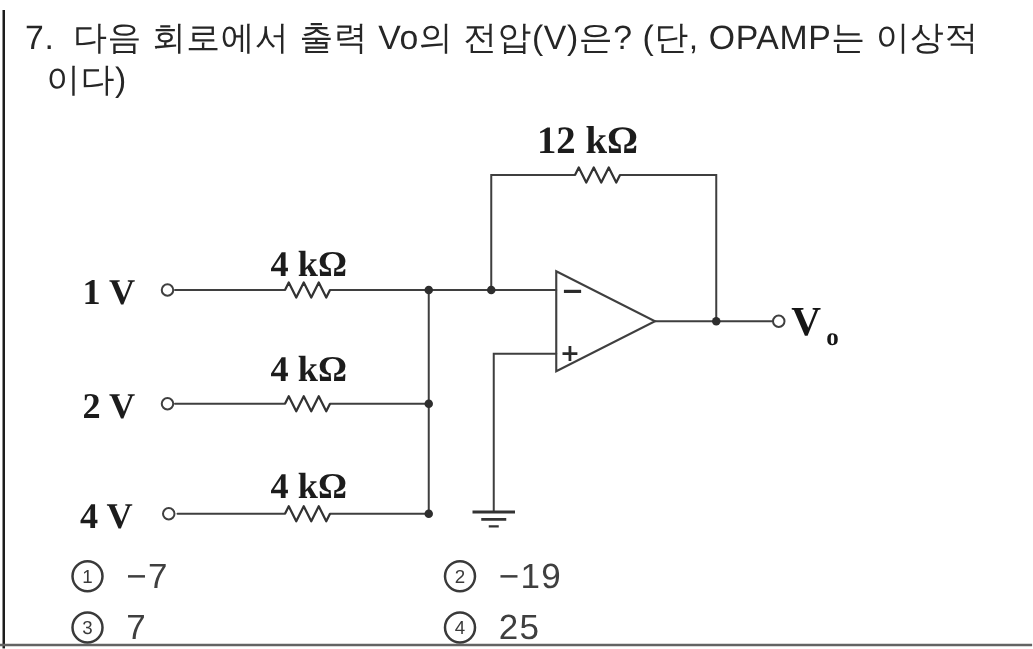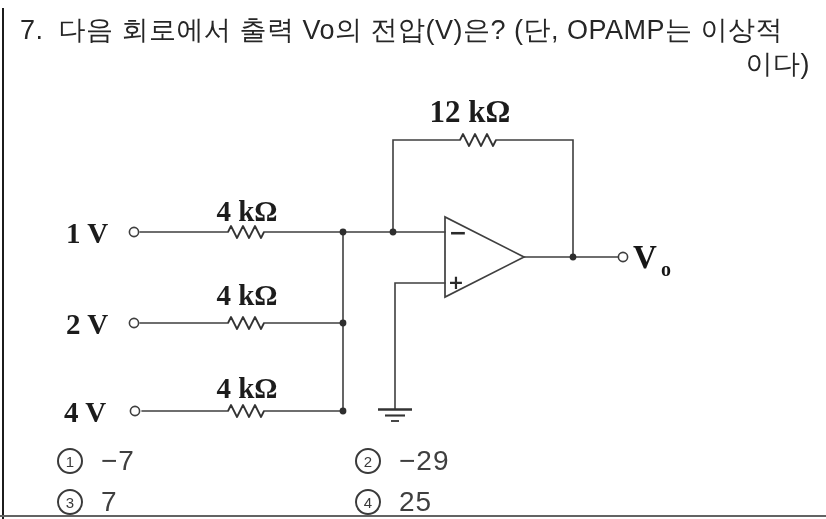--- a/index.html
+++ b/index.html
@@ -7,21 +7,21 @@
     position:relative;width:826px;height:519px;background:#ffffff;overflow:hidden;
     font-family:"Liberation Sans","DejaVu Sans",sans-serif;
   }
   .left-border{position:absolute;left:2px;top:8px;bottom:0;width:2px;background:#1c1c1c;}
   .bottom-border{position:absolute;left:0;right:0;top:515px;height:2px;background:#636363;}
 
   .question{position:absolute;left:20px;top:13px;width:790px;color:#262626;
             font-size:27px;line-height:34px;letter-spacing:0.5px;}
   .qline1{display:flex;}
   .qnum{flex:0 0 auto;margin-right:15px;}
-  .qline2{margin-left:33px;text-align:right;}
+  .qline2{margin-left:17px;}
 
   .circuit-svg{position:absolute;left:0;top:0;width:826px;height:519px;}
   .clabel{font-family:"Liberation Serif","DejaVu Serif",serif;font-weight:bold;
           font-size:29px;fill:#1c1c1c;}
   .clabel-big{font-family:"Liberation Serif","DejaVu Serif",serif;font-weight:bold;
           font-size:31px;fill:#1c1c1c;}
   .vlabel{font-family:"Liberation Serif","DejaVu Serif",serif;font-weight:bold;
           font-size:33px;fill:#161616;}
   .vlabel-sub{font-family:"Liberation Serif","DejaVu Serif",serif;font-weight:bold;
           font-size:20px;fill:#161616;}
@@ -117,21 +117,21 @@
     <text x="633" y="268" class="vlabel">V</text>
     <text x="661" y="276" class="vlabel-sub">o</text>
   </svg>
 
   <div class="choice c1">
     <span class="choice-marker">1</span>
     <span class="choice-value">−7</span>
   </div>
   <div class="choice c2">
     <span class="choice-marker">2</span>
-    <span class="choice-value">−29</span>
+    <span class="choice-value">−19</span>
   </div>
   <div class="choice c3">
     <span class="choice-marker">3</span>
     <span class="choice-value">7</span>
   </div>
   <div class="choice c4">
     <span class="choice-marker">4</span>
     <span class="choice-value">25</span>
   </div>
 </div>

